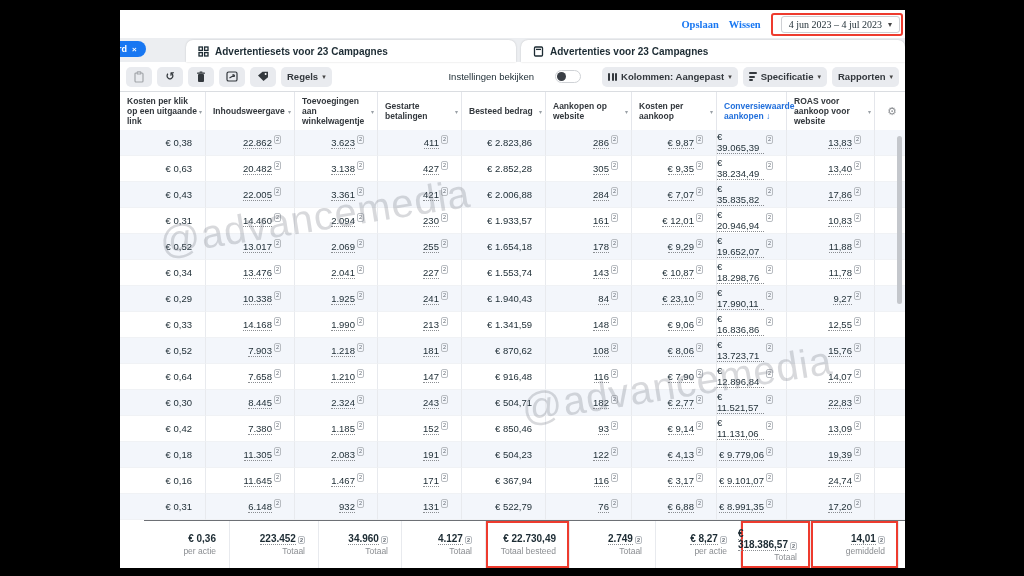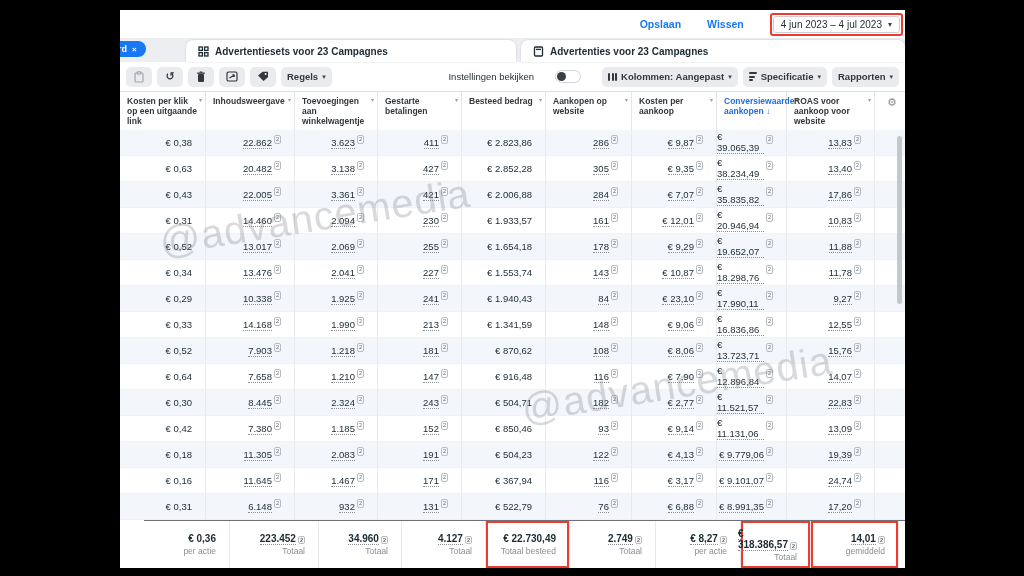--- a/index.html
+++ b/index.html
@@ -4,25 +4,25 @@
 <style>
   * { margin:0; padding:0; box-sizing:border-box; }
   html,body { width:1024px; height:576px; background:#000; overflow:hidden;
     font-family:"Liberation Sans","DejaVu Sans",sans-serif; }
   .stage { position:relative; width:1024px; height:576px; background:#000; }
   .screen { position:absolute; left:120px; top:10px; width:785px; height:558px;
     background:#fff; overflow:hidden; }
 
   
   .topbar { height:28px; display:flex; align-items:center; justify-content:flex-end;
-    gap:26px; padding:0 2px 0 14px; background:#fff; }
+    gap:10px; padding:0 2px 0 14px; background:#fff;font-family:Liberation Serif, serif; }
   .link { color:#1877f2; font-size:10.5px; font-weight:600; cursor:pointer; }
   .red-outline { border:2px solid #ee3b2e; border-radius:3px; padding:1px; }
   .datebox { display:flex; align-items:center; gap:6px; border:1px solid #ced0d4;
-    border-radius:3px; padding:2px 7px; font-size:10px; color:#1c2b33; background:#fff; }
+    border-radius:3px; padding:2px 7px; font-size:10px; color:#1c2b33; background:#fff;margin-left:7px; }
   .datebox .caret { font-size:8px; color:#444; }
 
   
   .tabbar { position:relative; height:24px; background:#eceef1; display:flex;
     align-items:flex-end; gap:5px; padding-left:66px; }
   .filterpill { position:absolute; left:-16px; top:3px; background:#1877f2; color:#fff;
     font-size:9px; font-weight:600; border-radius:11px; padding:3px 9px; display:flex;
     align-items:center; gap:5px; }
   .filterpill .x { font-size:8px; }
   .tab { height:22px; background:#fff; border-radius:7px 7px 0 0; display:flex;
@@ -50,21 +50,21 @@
   .bars3v i { width:2px; height:8px; background:#33383d; border-radius:1px; }
   .barsh { display:inline-flex; flex-direction:column; gap:1.5px; }
   .barsh i { height:2px; background:#33383d; border-radius:1px; }
   .barsh i:nth-child(1){width:8px;} .barsh i:nth-child(2){width:6px;} .barsh i:nth-child(3){width:4px;}
 
   
   :root { --cols: 86px 89px 83px 84px 84px 86px 85px 70px 88px 30px; }
   .thead, .trow, .totals { display:grid; grid-template-columns:var(--cols); }
   .thead { height:38px; background:#fff; }
   .hcell { border-right:1px solid #e4e6eb; border-bottom:1px solid #dadde1;
-    padding:4px 3px 4px 7px; display:flex; align-items:flex-start; }
+    padding:4px 3px 4px 7px; display:flex; align-items:center; }
   .hlabel { flex:1; font-size:8.5px; font-weight:700; color:#33383d; line-height:1.18; }
   .hlabel.sorted { color:#216fdb; }
   .hcaret { font-size:6px; color:#9aa0a6; margin-left:1px; }
   .gearcell { justify-content:center; color:#8a8d91; font-size:11px; border-right:none; }
 
   .trow { height:26px; }
   .trow.alt .cell { background:#f3f6fb; }
   .cell { border-right:1px solid #e8eaee; border-bottom:1px solid #f0f2f5;
     display:flex; align-items:center; justify-content:flex-end; padding-right:13px;
     font-size:9.5px; color:#1c2b33; background:#fff; }

